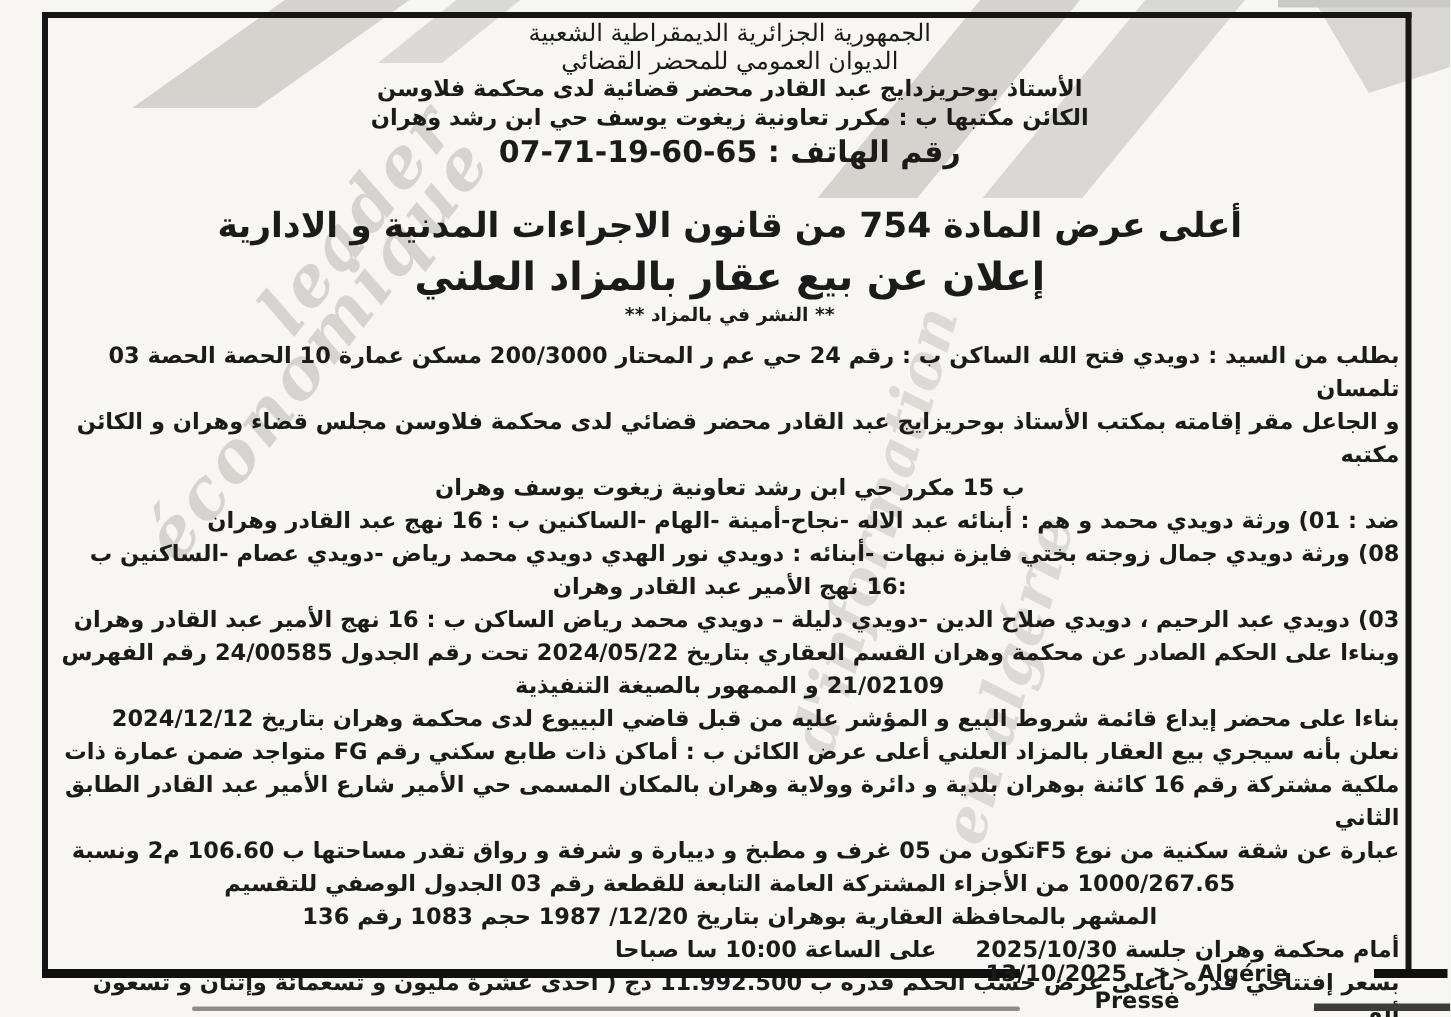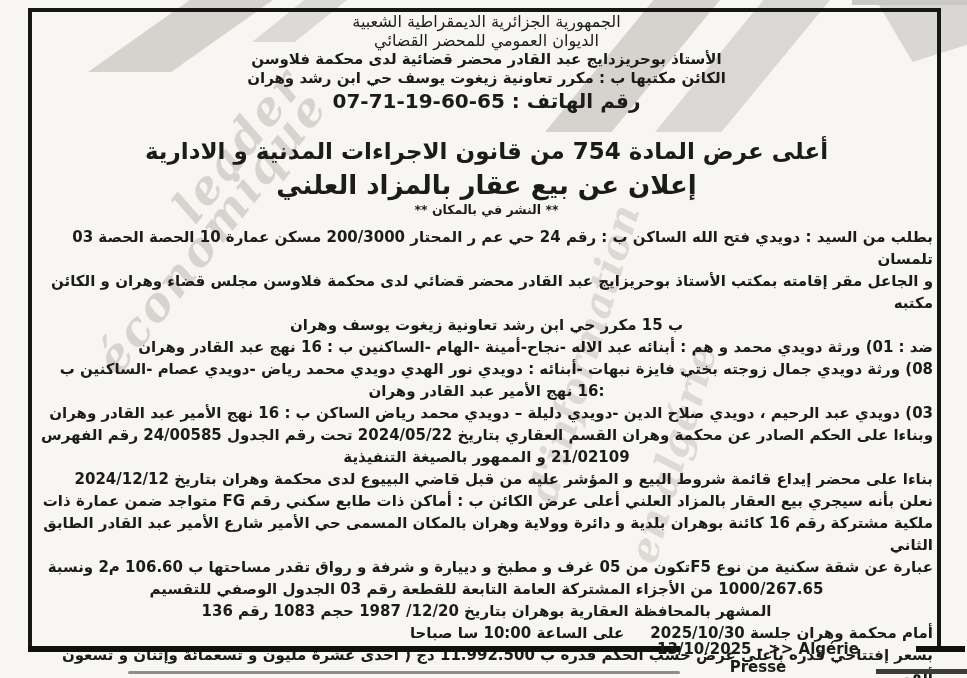--- a/index.html
+++ b/index.html
@@ -64,21 +64,21 @@
 
   <div class="content">
     <div class="h16">الجمهورية الجزائرية الديمقراطية الشعبية</div>
     <div class="h16">الديوان العمومي للمحضر القضائي</div>
     <div class="h15">الأستاذ بوحريزدايج عبد القادر محضر قضائية لدى محكمة فلاوسن</div>
     <div class="h15">الكائن مكتبها ب : مكرر تعاونية زيغوت يوسف حي ابن رشد وهران</div>
     <div class="phone"><span>رقم الهاتف : </span><span class="ltr">07-71-19-60-65</span></div>
 
     <div class="t1">أعلى عرض المادة 754 من قانون الاجراءات المدنية و الادارية</div>
     <div class="t2">إعلان عن بيع عقار بالمزاد العلني</div>
-    <div class="pub">** النشر في بالمكان **</div>
+    <div class="pub">** النشر في بالمزاد **</div>
 
     <div class="ln first">بطلب من السيد : دويدي فتح الله الساكن ب : رقم 24 حي عم ر المحتار 200/3000 مسكن عمارة 10 الحصة الحصة 03 تلمسان</div>
     <div class="ln">و الجاعل مقر إقامته بمكتب الأستاذ بوحريزايج عبد القادر محضر قضائي لدى محكمة فلاوسن مجلس قضاء وهران و الكائن مكتبه</div>
     <div class="ln c">ب 15 مكرر حي ابن رشد تعاونية زيغوت يوسف وهران</div>
     <div class="ln">ضد : 01) ورثة دويدي محمد و هم : أبنائه عبد الاله -نجاح-أمينة -الهام -الساكنين ب : 16 نهج عبد القادر وهران</div>
     <div class="ln">08) ورثة دويدي جمال زوجته بختي فايزة نبهات -أبنائه : دويدي نور الهدي دويدي محمد رياض -دويدي عصام -الساكنين ب</div>
     <div class="ln c">:16 نهج الأمير عبد القادر  وهران</div>
     <div class="ln">03) دويدي عبد الرحيم ، دويدي صلاح الدين -دويدي دليلة – دويدي محمد رياض الساكن ب : 16 نهج الأمير  عبد القادر وهران</div>
     <div class="ln">وبناءا على الحكم الصادر عن محكمة وهران القسم العقاري بتاريخ 2024/05/22 تحت رقم الجدول 24/00585 رقم الفهرس</div>
     <div class="ln c">21/02109 و الممهور بالصيغة التنفيذية</div>

